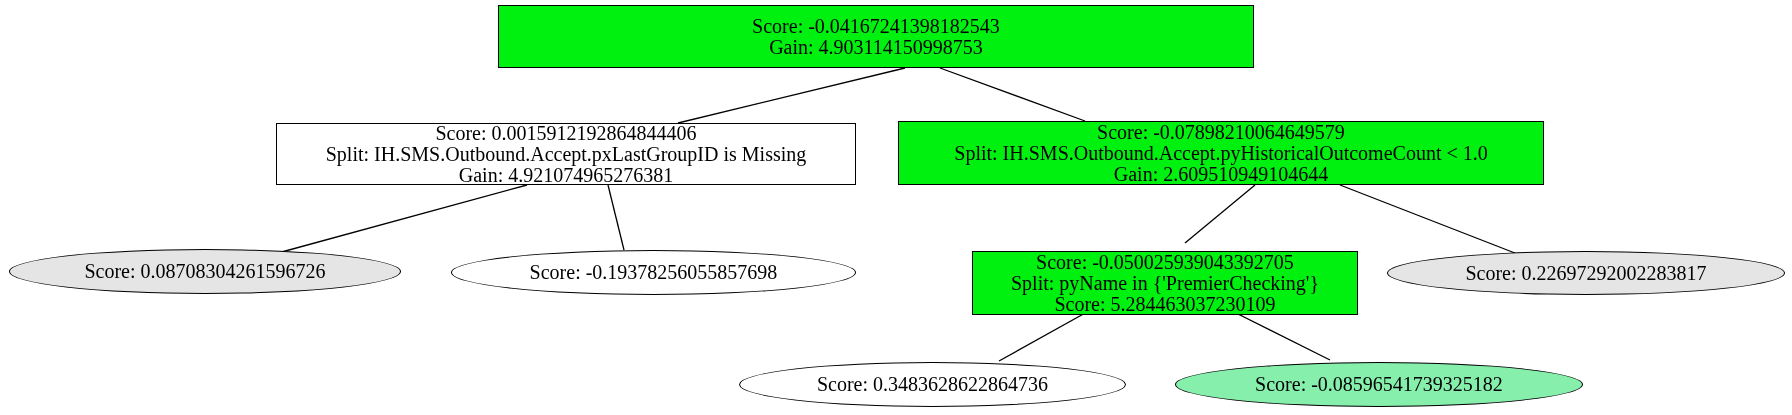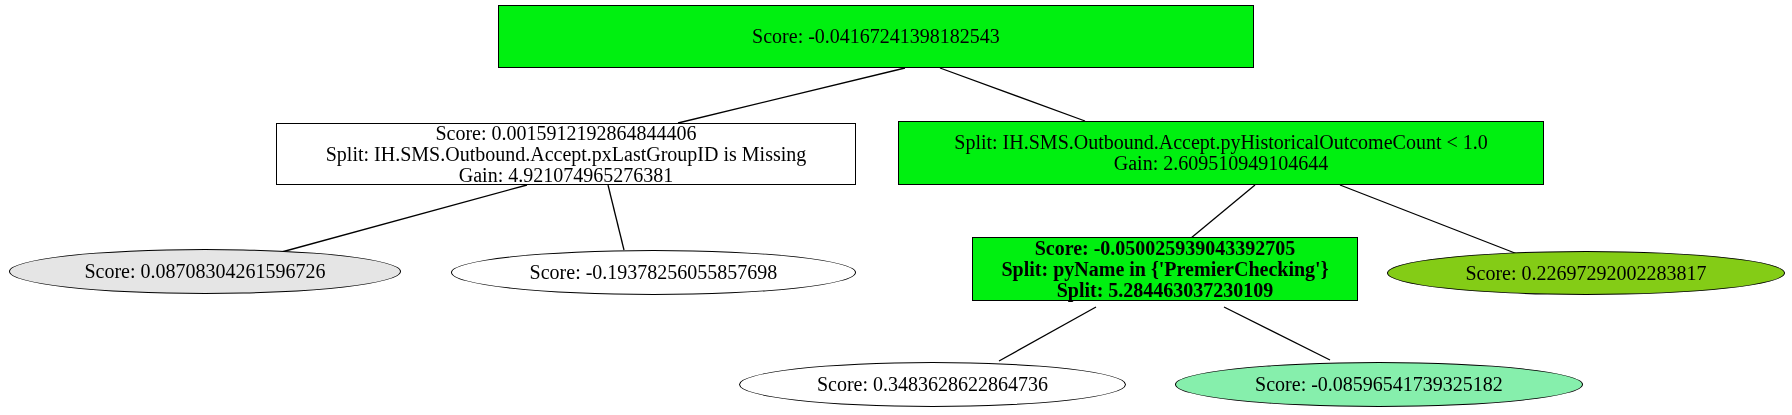--- a/index.html
+++ b/index.html
@@ -48,48 +48,50 @@
     <line x1="527" y1="185" x2="278" y2="253" stroke="#000" stroke-width="1.3"></line>
     <line x1="608" y1="185" x2="624" y2="250" stroke="#000" stroke-width="1.3"></line>
     <line x1="1255" y1="185" x2="1185" y2="243" stroke="#000" stroke-width="1.3"></line>
     <line x1="1340" y1="185" x2="1520" y2="255" stroke="#000" stroke-width="1.3"></line>
     <line x1="1096" y1="307" x2="999" y2="361" stroke="#000" stroke-width="1.3"></line>
     <line x1="1224" y1="307" x2="1330" y2="360" stroke="#000" stroke-width="1.3"></line>
   </svg>
 
   <div class="node" style="left: 498px; top: 5px; width: 756px; height: 63px; background: rgb(0, 240, 16);">
     <div class="nline">Score: -0.04167241398182543</div>
+    <div class="nline">Gain: 4.903114150998753</div>
   </div>
 
   <div class="node" style="left: 276px; top: 123px; width: 580px; height: 62px; background: rgb(255, 255, 255);">
     <div class="nline">Score: 0.0015912192864844406</div>
     <div class="nline">Split: IH.SMS.Outbound.Accept.pxLastGroupID is Missing</div>
     <div class="nline">Gain: 4.921074965276381</div>
   </div>
 
   <div class="node" style="left: 898px; top: 121px; width: 646px; height: 64px; background: rgb(0, 240, 16);">
+    <div class="nline">Score: -0.07898210064649579</div>
     <div class="nline">Split: IH.SMS.Outbound.Accept.pyHistoricalOutcomeCount &lt; 1.0</div>
     <div class="nline">Gain: 2.609510949104644</div>
   </div>
 
   <div class="node ellipse" style="left: 9px; top: 249px; width: 392px; height: 45px; background: #e5e5e5;">
     <div class="nline">Score: 0.08708304261596726</div>
   </div>
 
   <div class="node ellipse" style="left: 451px; top: 250px; width: 405px; height: 45px; background: rgb(255, 255, 255);">
     <div class="nline">Score: -0.19378256055857698</div>
   </div>
 
-  <div class="node" style="left: 972px; top: 237px; width: 386px; height: 64px; background: rgb(0, 240, 16); font-weight: bold;">
+  <div class="node" style="left: 972px; top: 251px; width: 386px; height: 64px; background: rgb(0, 240, 16);">
     <div class="nline">Score: -0.050025939043392705</div>
     <div class="nline">Split: pyName in {'PremierChecking'}</div>
-    <div class="nline">Split: 5.284463037230109</div>
+    <div class="nline">Score: 5.284463037230109</div>
   </div>
 
-  <div class="node ellipse" style="left: 1387px; top: 251px; width: 398px; height: 44px; background: #84cc16;">
+  <div class="node ellipse" style="left: 1387px; top: 251px; width: 398px; height: 44px; background: #e5e5e5;">
     <div class="nline">Score: 0.22697292002283817</div>
   </div>
 
   <div class="node ellipse" style="left: 739px; top: 362px; width: 387px; height: 45px; background: rgb(255, 255, 255);">
     <div class="nline">Score: 0.3483628622864736</div>
   </div>
 
   <div class="node ellipse" style="left: 1175px; top: 362px; width: 408px; height: 45px; background: #86efac;">
     <div class="nline">Score: -0.08596541739325182</div>
   </div>

